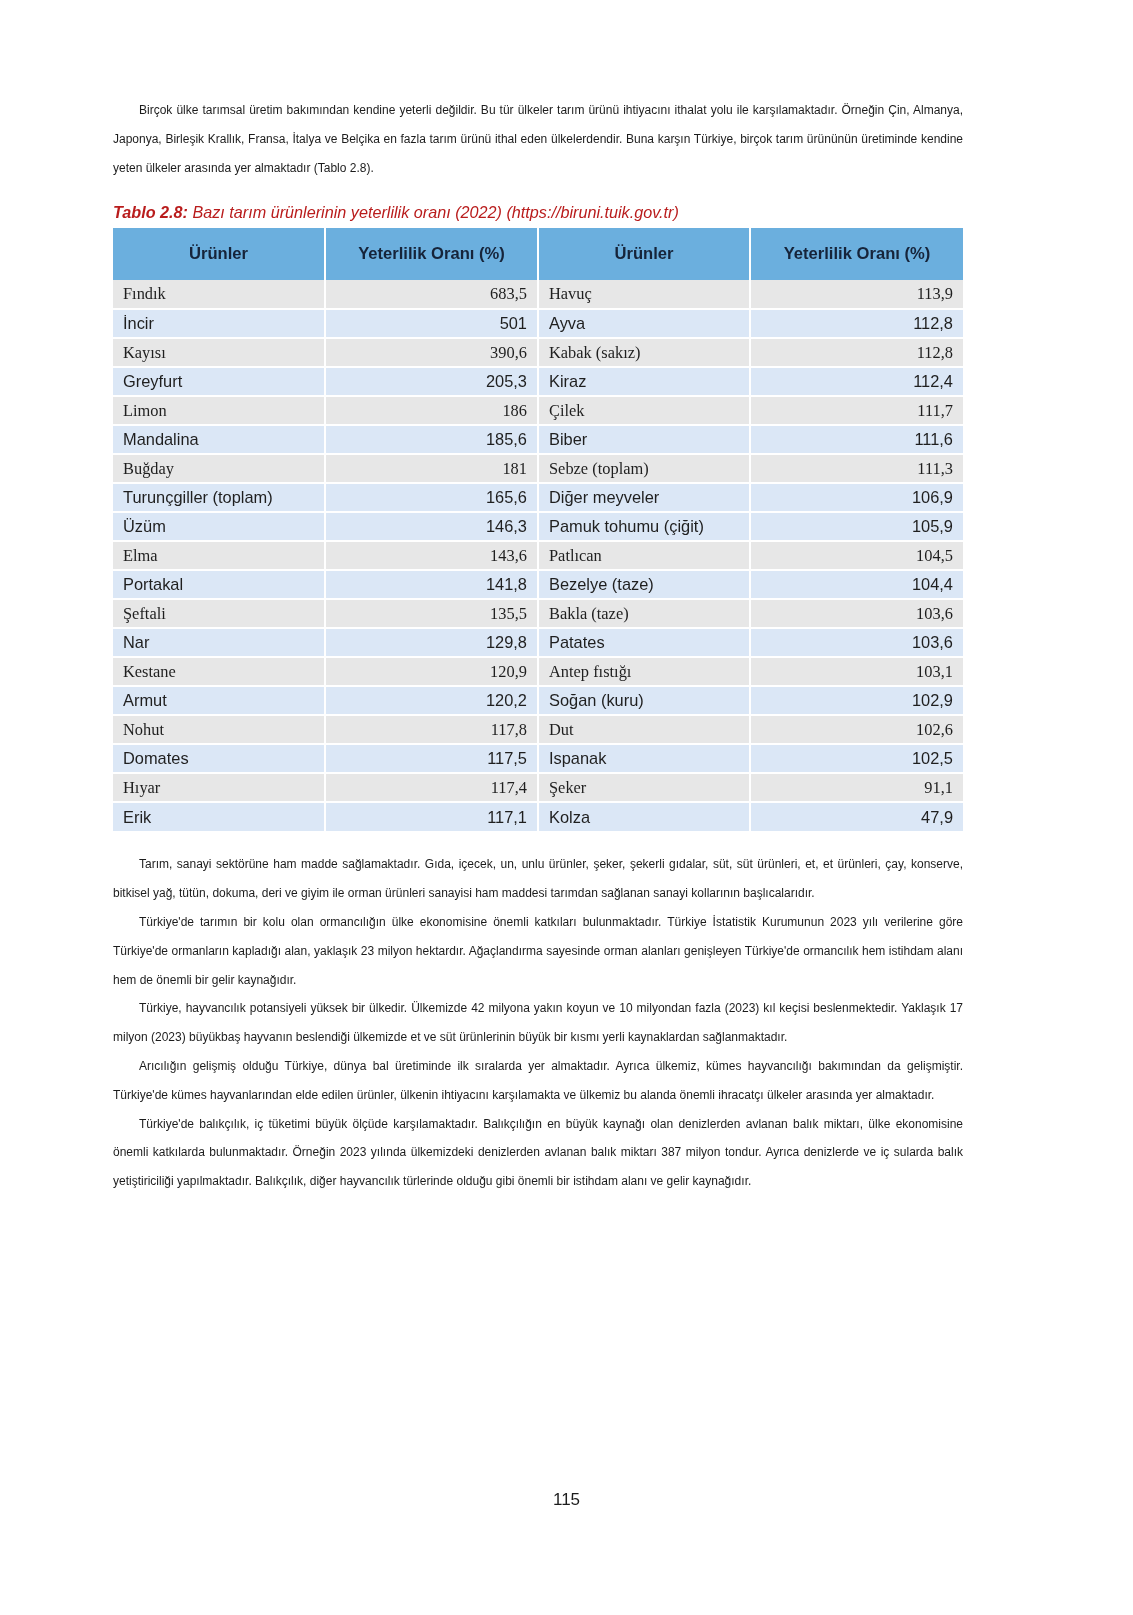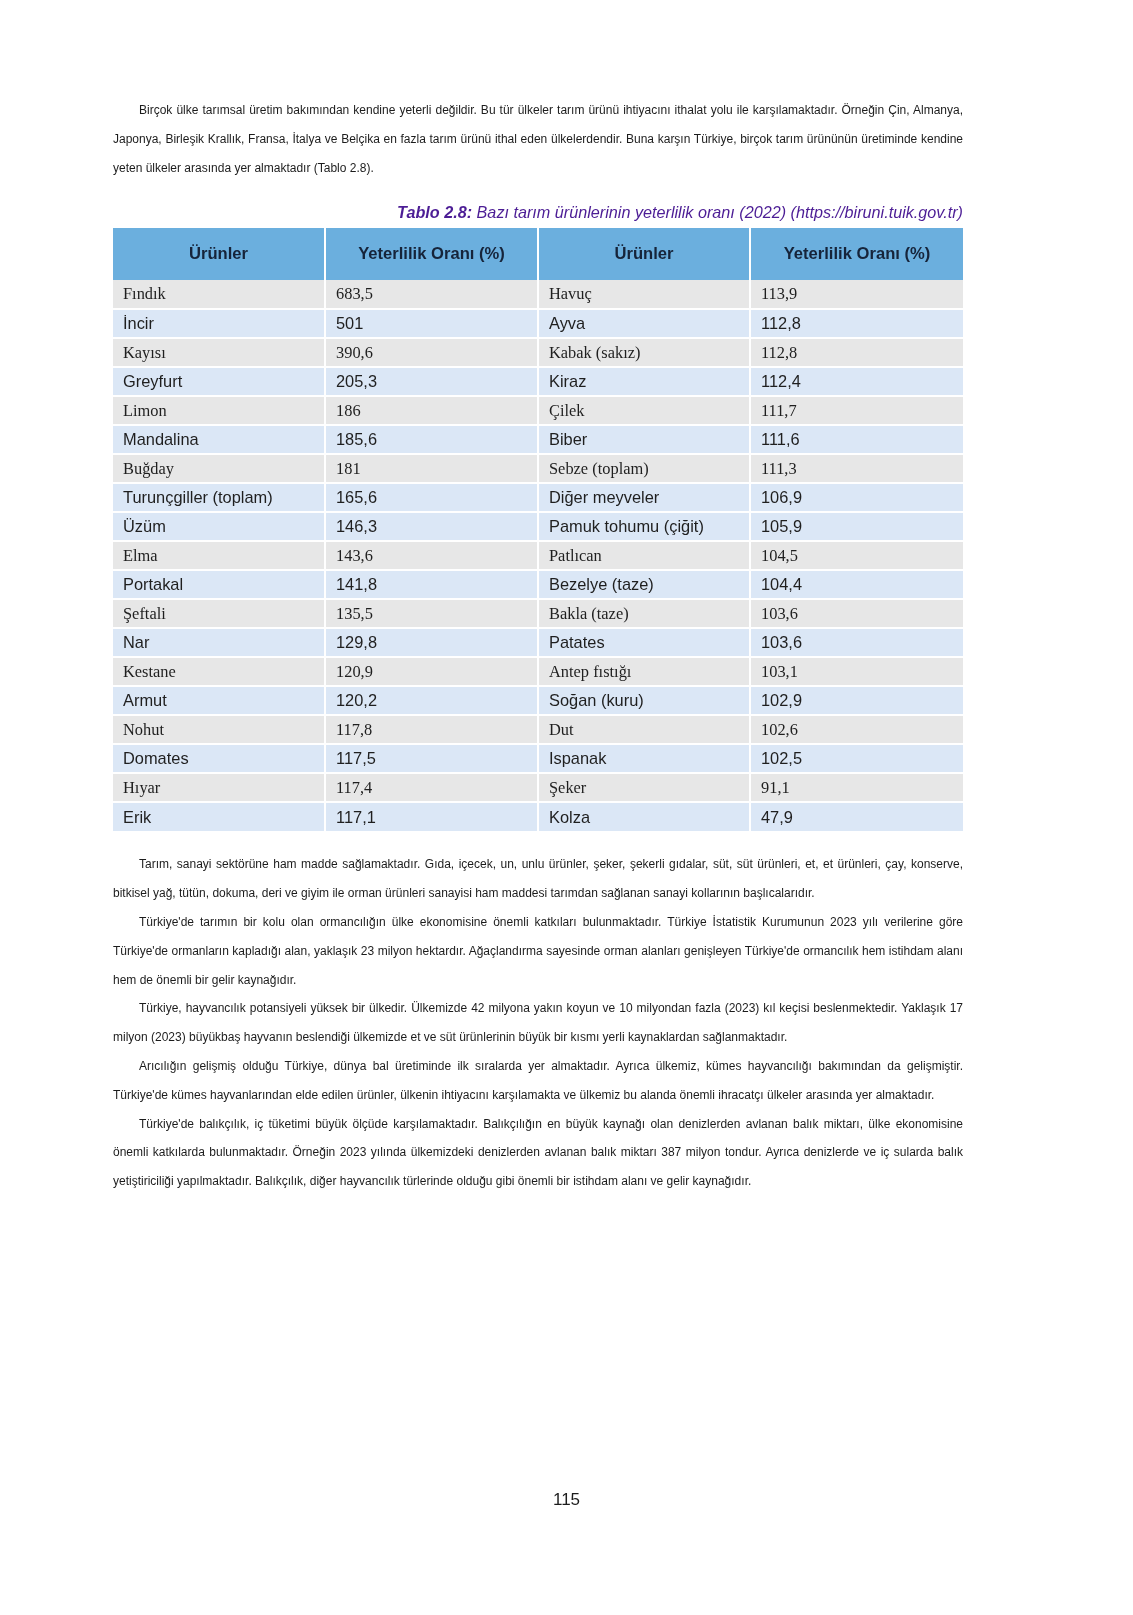--- a/index.html
+++ b/index.html
@@ -45,24 +45,24 @@
     margin-top: 0px;
   }
   .para-block {
     margin-bottom: 0;
   }
 
   
   .table-caption {
     margin-top: 20px;
     margin-bottom: 6px;
-    text-align: right;
+    text-align: left;
     font-size: 16.2px;
     font-style: italic;
-    color: #4c1d95;
+    color: #b91c1c;
     line-height: 20px;
   }
   .table-caption .cap-label {
     font-weight: bold;
     font-style: italic;
   }
 
   
   table.data-table {
     border-collapse: collapse;
@@ -101,21 +101,21 @@
     white-space: nowrap;
     overflow: hidden;
   }
   table.data-table tbody td:last-child {
     border-right: none;
   }
   table.data-table tbody tr:last-child td {
     border-bottom: none;
   }
   table.data-table tbody td.num {
-    text-align: left;
+    text-align: right;
   }
   table.data-table tbody tr.odd td {
     background: #e7e7e7;
     font-family: Liberation Serif, serif;
   }
   table.data-table tbody tr.even td {
     background: #dbe7f6;
   }
 
   .after-table {

